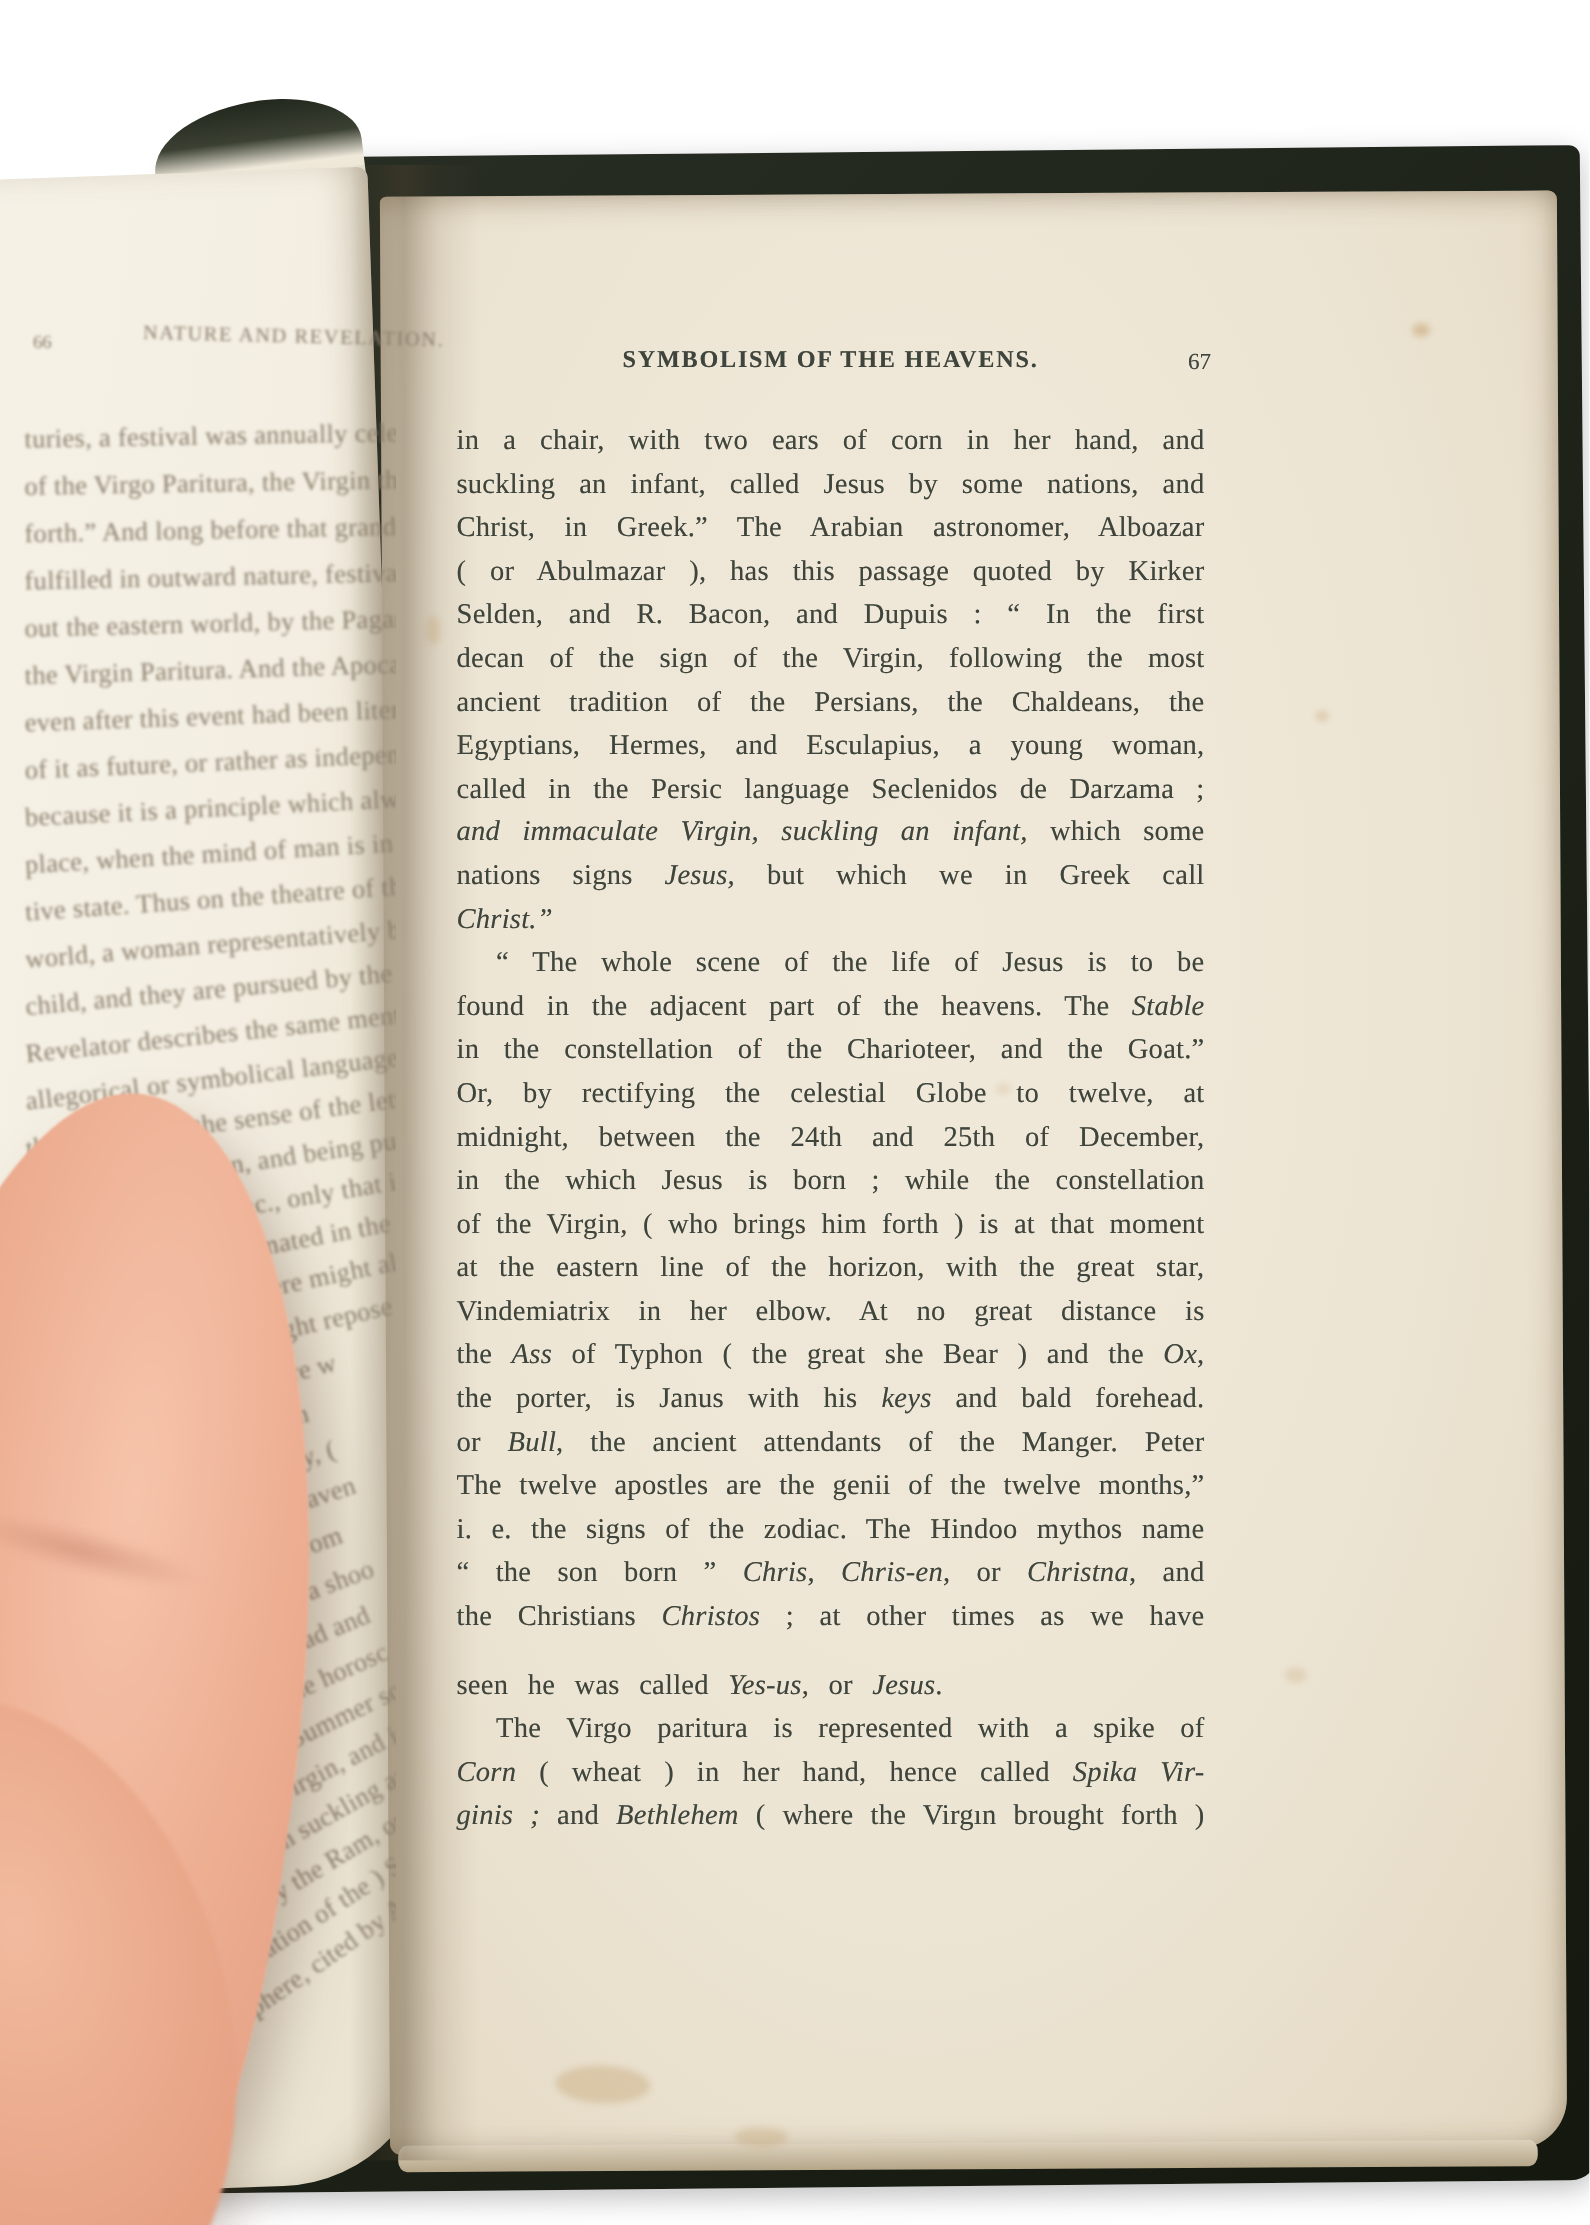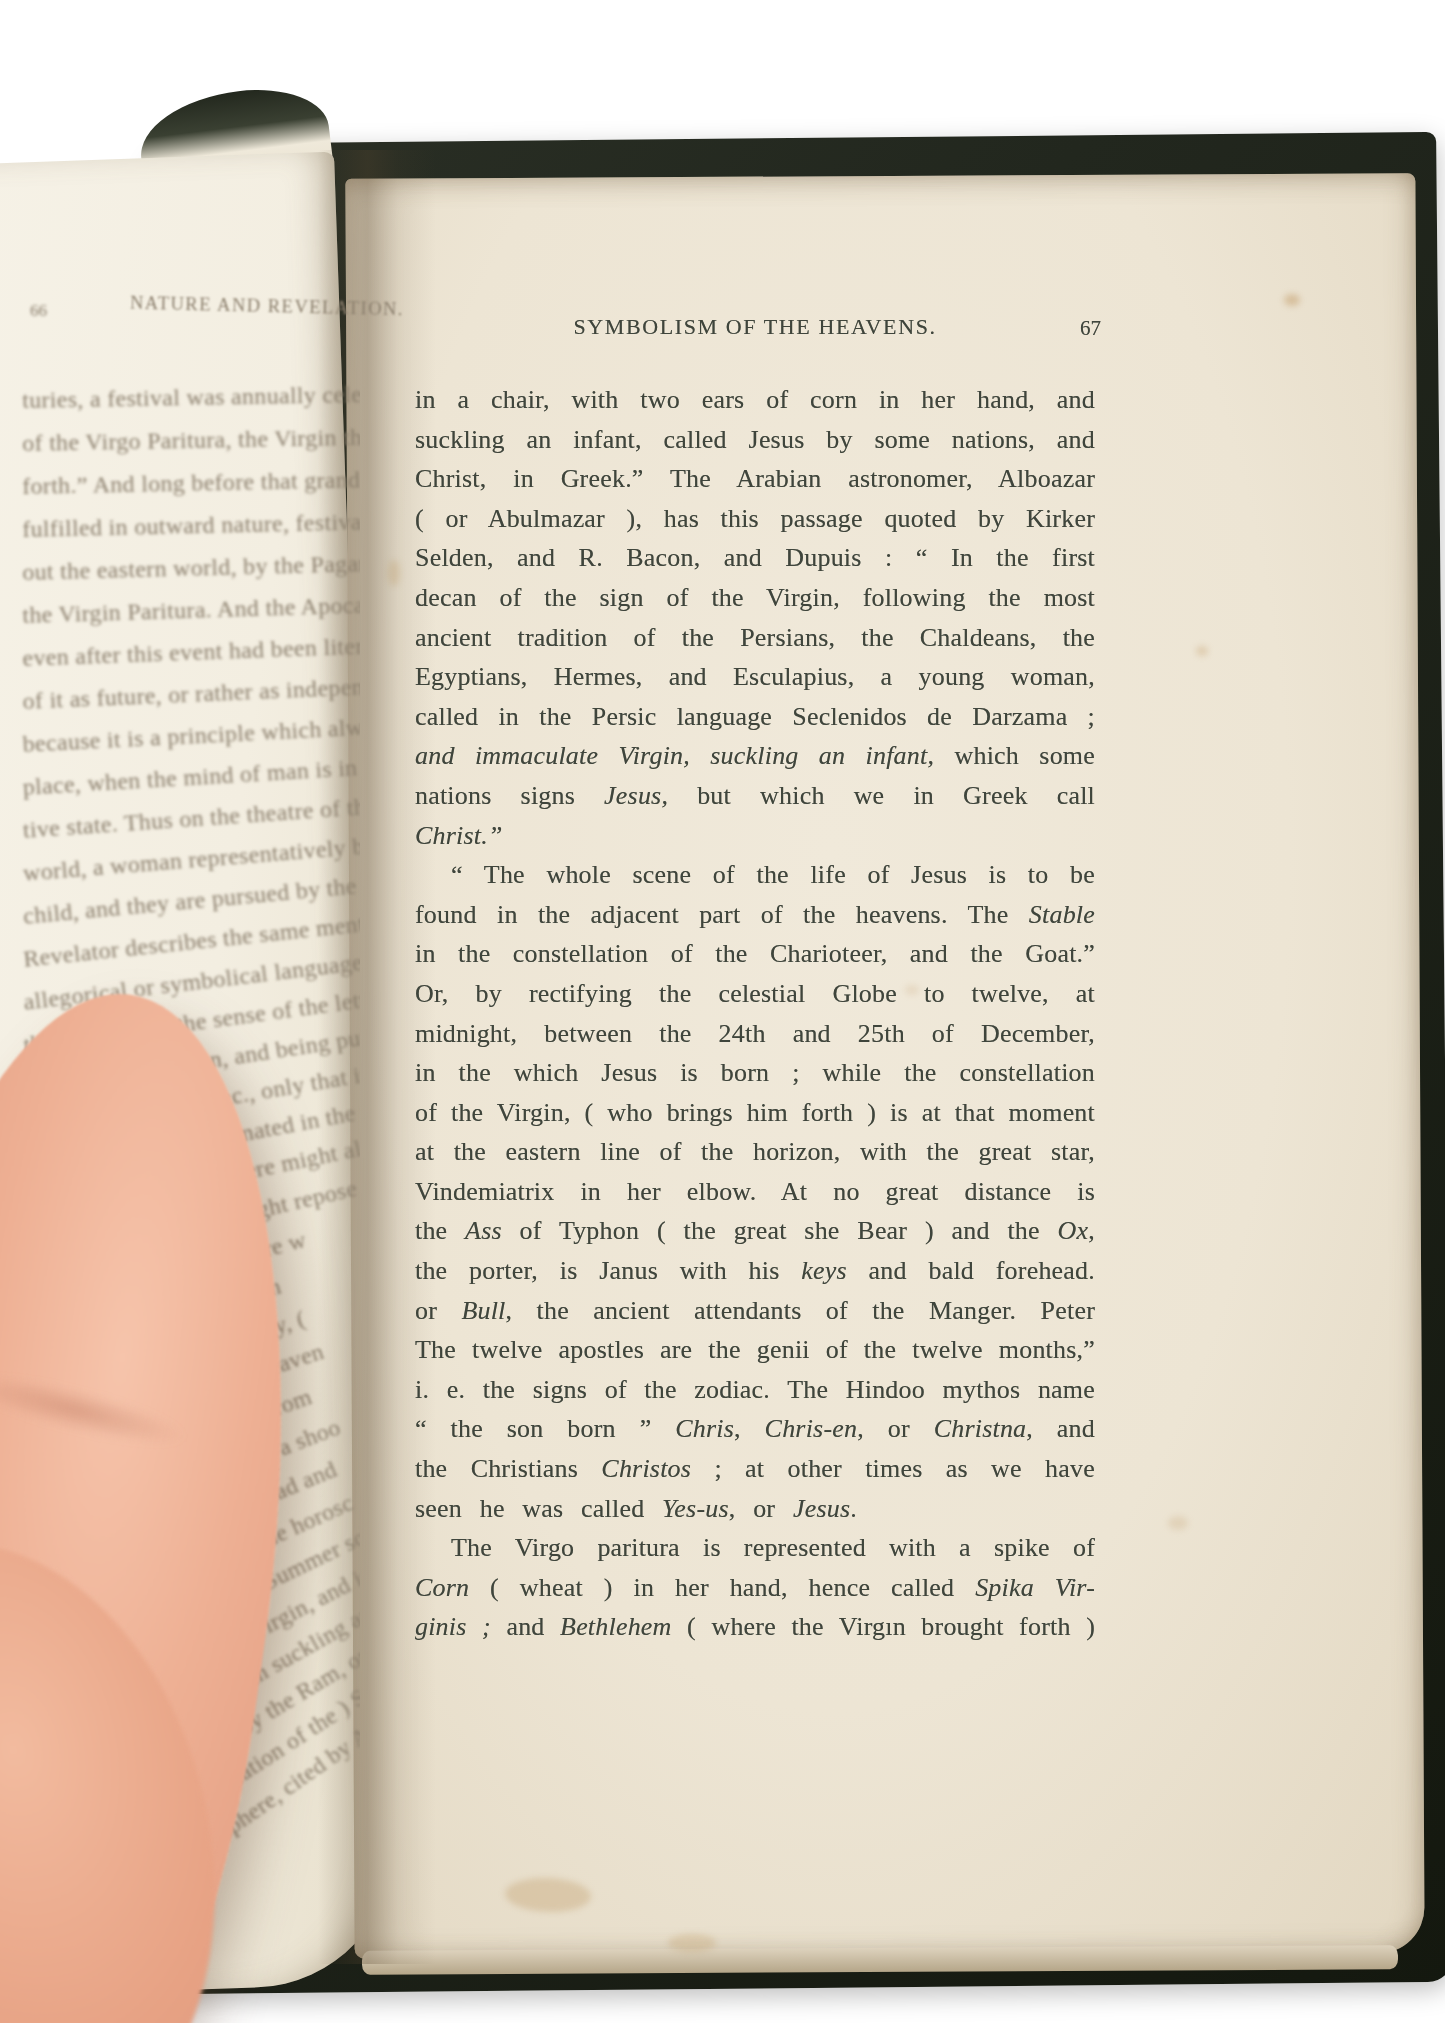--- a/index.html
+++ b/index.html
@@ -44,30 +44,30 @@
   .lline{position:absolute;white-space:nowrap;font-size:24px;color:var(--ink-faded);
          filter:blur(1.35px);transform-origin:left top;letter-spacing:.3px;}
   .lheader{position:absolute;left:130px;top:296px;font-size:18.5px;letter-spacing:1.5px;
          color:var(--ink-faded);filter:blur(1.25px);transform:rotate(1.4deg);white-space:nowrap;}
   .lpagenum{position:absolute;left:30px;top:301px;font-size:17px;color:var(--ink-faded);
          filter:blur(1.5px);}
 
   
   .rheader{position:absolute;left:415px;top:314px;width:680px;text-align:center;
          font-size:22px;letter-spacing:1.6px;color:var(--ink);
-         text-shadow:0 0 .6px rgba(63,69,60,.55);}
+         text-shadow:0 0 .6px rgba(63,69,60,.55);font-weight:bold;}
   .rpagenum{position:absolute;left:1080px;top:316px;font-size:21px;color:var(--ink);
          text-shadow:0 0 .6px rgba(63,69,60,.55);}
   .rtext{position:absolute;left:415px;top:380px;width:680px;color:var(--ink);
          font-size:26px;text-shadow:0 0 .6px rgba(63,69,60,.5);letter-spacing:.2px;}
   .rline{height:39.6px;line-height:39.6px;text-align:justify;text-align-last:justify;
          white-space:normal;}
   .rline.indent{text-indent:36px;}
   .rline.nojust{text-align-last:left;}
-  .rline.loose{word-spacing:11px;}
+  .rline.loose{word-spacing:11px;margin-top:23px;}
   .rline i{font-style:italic;}
 
   
   .stain{position:absolute;border-radius:50%;filter:blur(3px);pointer-events:none;}
   .s1{left:1284px;top:294px;width:16px;height:12px;background:rgba(186,140,80,.40);}
   .s2{left:1196px;top:646px;width:12px;height:10px;background:rgba(186,140,80,.28);}
   .s3{left:505px;top:1878px;width:86px;height:34px;background:rgba(186,146,88,.30);border-radius:50% 60% 50% 60%;}
   .s4{left:668px;top:1934px;width:48px;height:18px;background:rgba(186,146,88,.26);}
   .s5{left:1168px;top:1516px;width:20px;height:14px;background:rgba(186,146,88,.20);}
   .s6{left:905px;top:985px;width:14px;height:10px;background:rgba(186,146,88,.18);}

